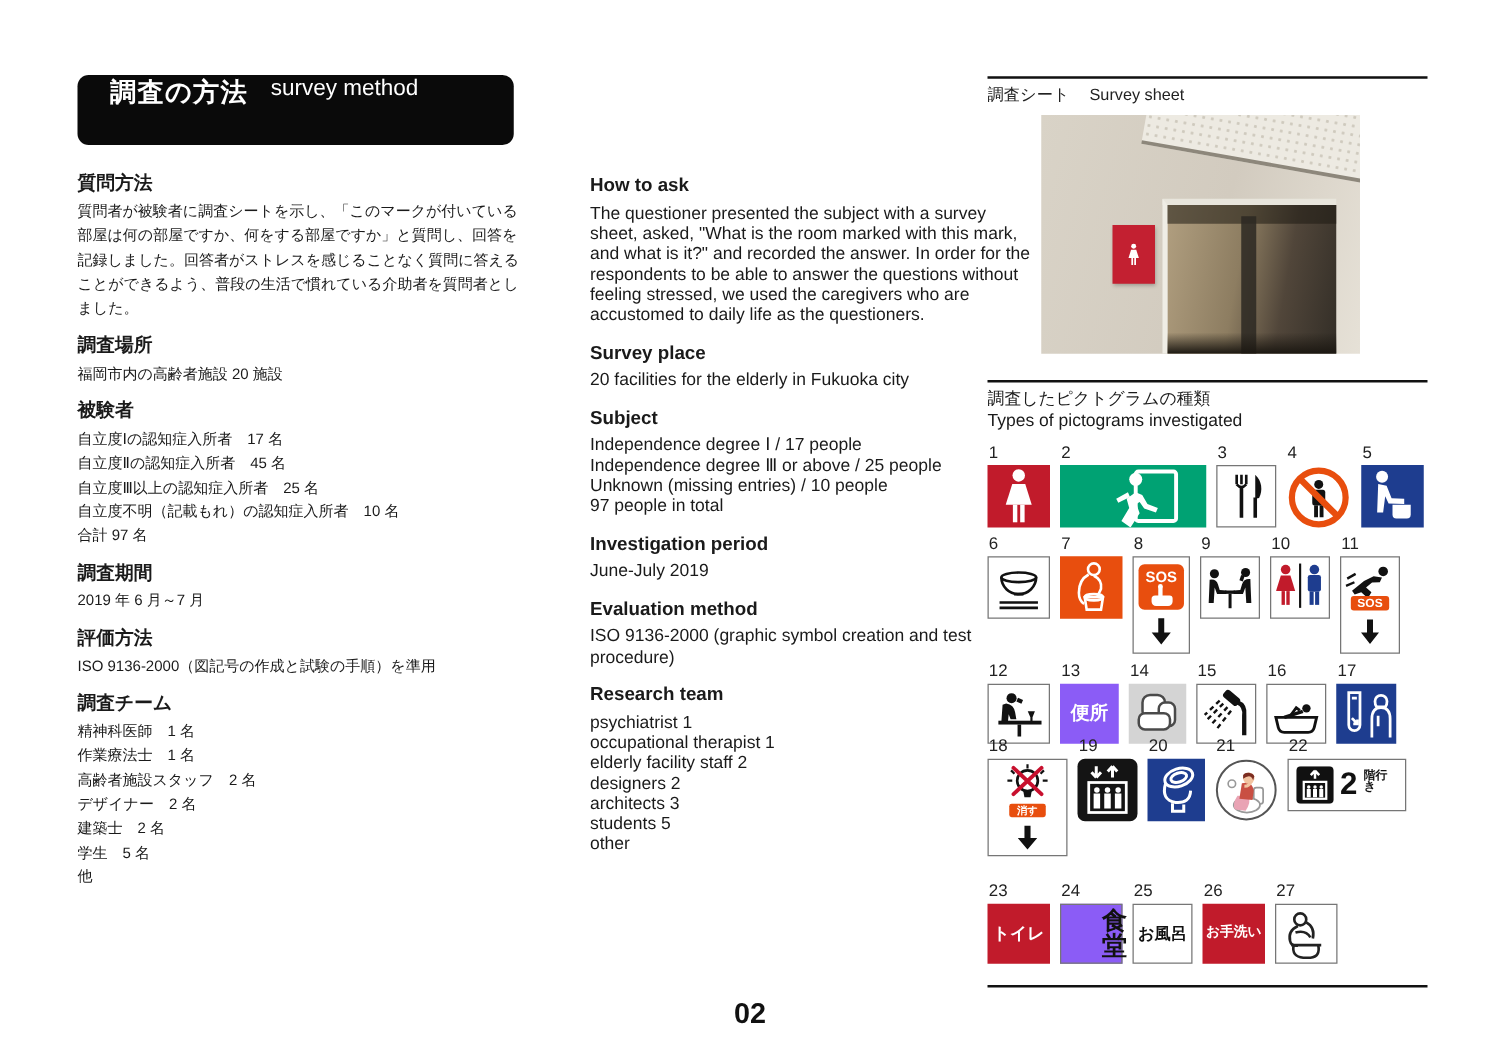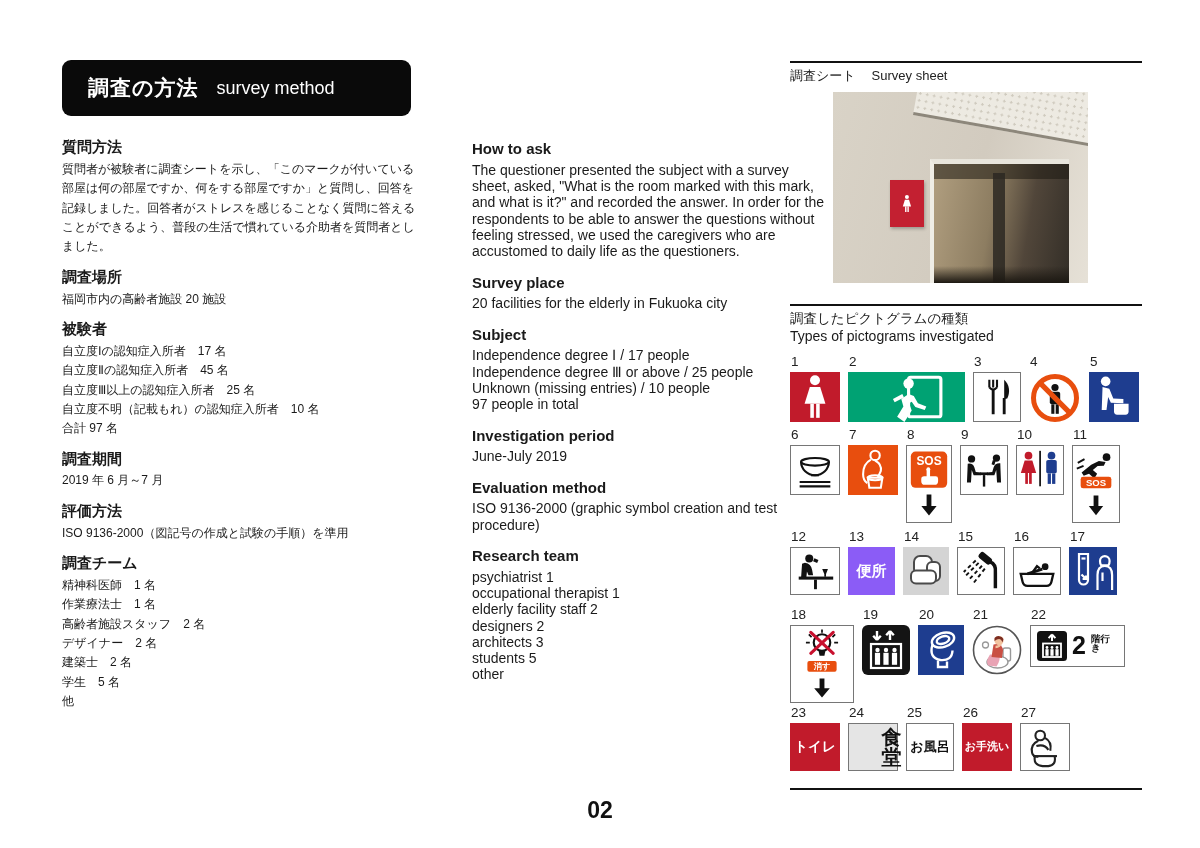--- a/index.html
+++ b/index.html
@@ -3,21 +3,21 @@
 <meta charset="utf-8">
 <style>
   html,body{margin:0;padding:0;}
   body{
     width:1200px;height:848px;position:relative;background:#ffffff;
     font-family:"Liberation Sans", sans-serif;color:#1a1a1a;overflow:hidden;
   }
   
   .banner{
     position:absolute;left:62px;top:60px;width:349px;height:56px;
-    background:#0a0a0a;border-radius:9px;display:flex;align-items:center;
+    background:#0a0a0a;border-radius:9px;display:flex;
     padding-left:26px;box-sizing:border-box;color:#fff;
   }
   .banner .ja{font-size:21px;font-weight:bold;letter-spacing:1px;}
   .banner .en{font-size:18px;font-weight:400;margin-left:18px;}
   
   .col{position:absolute;width:358px;}
   #left-col{left:62px;top:138px;}
   #mid-col{left:427px;top:140px;width:356px;margin-left:45px;}
   .sec{margin-bottom:11px;}
   .sec-h{font-size:15px;font-weight:bold;margin:0 0 3px 0;line-height:1.25;}
@@ -404,21 +404,21 @@
                 <path d="M12.5 11.5 h4"></path>
                 <path d="M12.5 27.5 l4.5 4.5 m0 -3.4 v3.4 h-3.4"></path>
                 <path d="M31 14 a4.8 4.8 0 1 1 9.6 0 q0 3 -1.2 4.4 h-7.2 q-1.2 -1.4 -1.2 -4.4 z"></path>
                 <path d="M28.5 43 V28 q0 -9 7.3 -9 t7.3 9 v15"></path>
                 <path d="M33.5 25.5 v8.5"></path>
               </g>
             </svg>
           </div>
         </div>
       </div>
-      <div class="prow" style="top: 608px;">
+      <div class="prow" style="top: 590px;">
         <div class="pcell">
           <div class="pnum">18</div>
           <div class="ptile" style="width: 64px; height: 78px; border: 1px solid rgb(118, 118, 118); background: rgb(255, 255, 255);">
             <svg viewBox="0 0 50 78">
               <circle cx="25" cy="17" r="8.5" fill="none" stroke="#111" stroke-width="2.2"></circle>
               <path d="M21.5 25.5 h7 l-1 5 h-5 z" fill="#111"></path>
               <g stroke="#111" stroke-width="1.8" fill="none">
                 <path d="M25 3.5 v3.5 M11.5 8.5 l2.8 2.8 M38.5 8.5 l-2.8 2.8 M8.5 17 h4 M37.5 17 h4"></path>
               </g>
               <g stroke="#c8102e" stroke-width="3.2" stroke-linecap="round" fill="none">
@@ -504,21 +504,21 @@
       </div>
       <div class="prow" style="top: 706px;">
         <div class="pcell">
           <div class="pnum">23</div>
           <div class="ptile" style="width: 50px; height: 48px; background: rgb(193, 27, 43);">
             <span style="color: rgb(255, 255, 255); font-size: 13.5px; font-weight: 600;">トイレ</span>
           </div>
         </div>
         <div class="pcell">
           <div class="pnum">24</div>
-          <div class="ptile" style="width: 50px; height: 48px; border: 1px solid rgb(118, 118, 118); background: #e5e5e5; padding-left: 37px;">
+          <div class="ptile" style="width: 50px; height: 48px; border: 1px solid rgb(118, 118, 118); background: #8b5cf6; padding-left: 37px;">
             <span style="color: rgb(17, 17, 17); font-size: 20px; font-weight: bold;">食堂</span>
           </div>
         </div>
         <div class="pcell">
           <div class="pnum">25</div>
           <div class="ptile" style="width: 48px; height: 48px; border: 1px solid rgb(118, 118, 118); background: rgb(255, 255, 255);">
             <span style="color: rgb(17, 17, 17); font-size: 13px; font-weight: 600;">お風呂</span>
           </div>
         </div>
         <div class="pcell">

